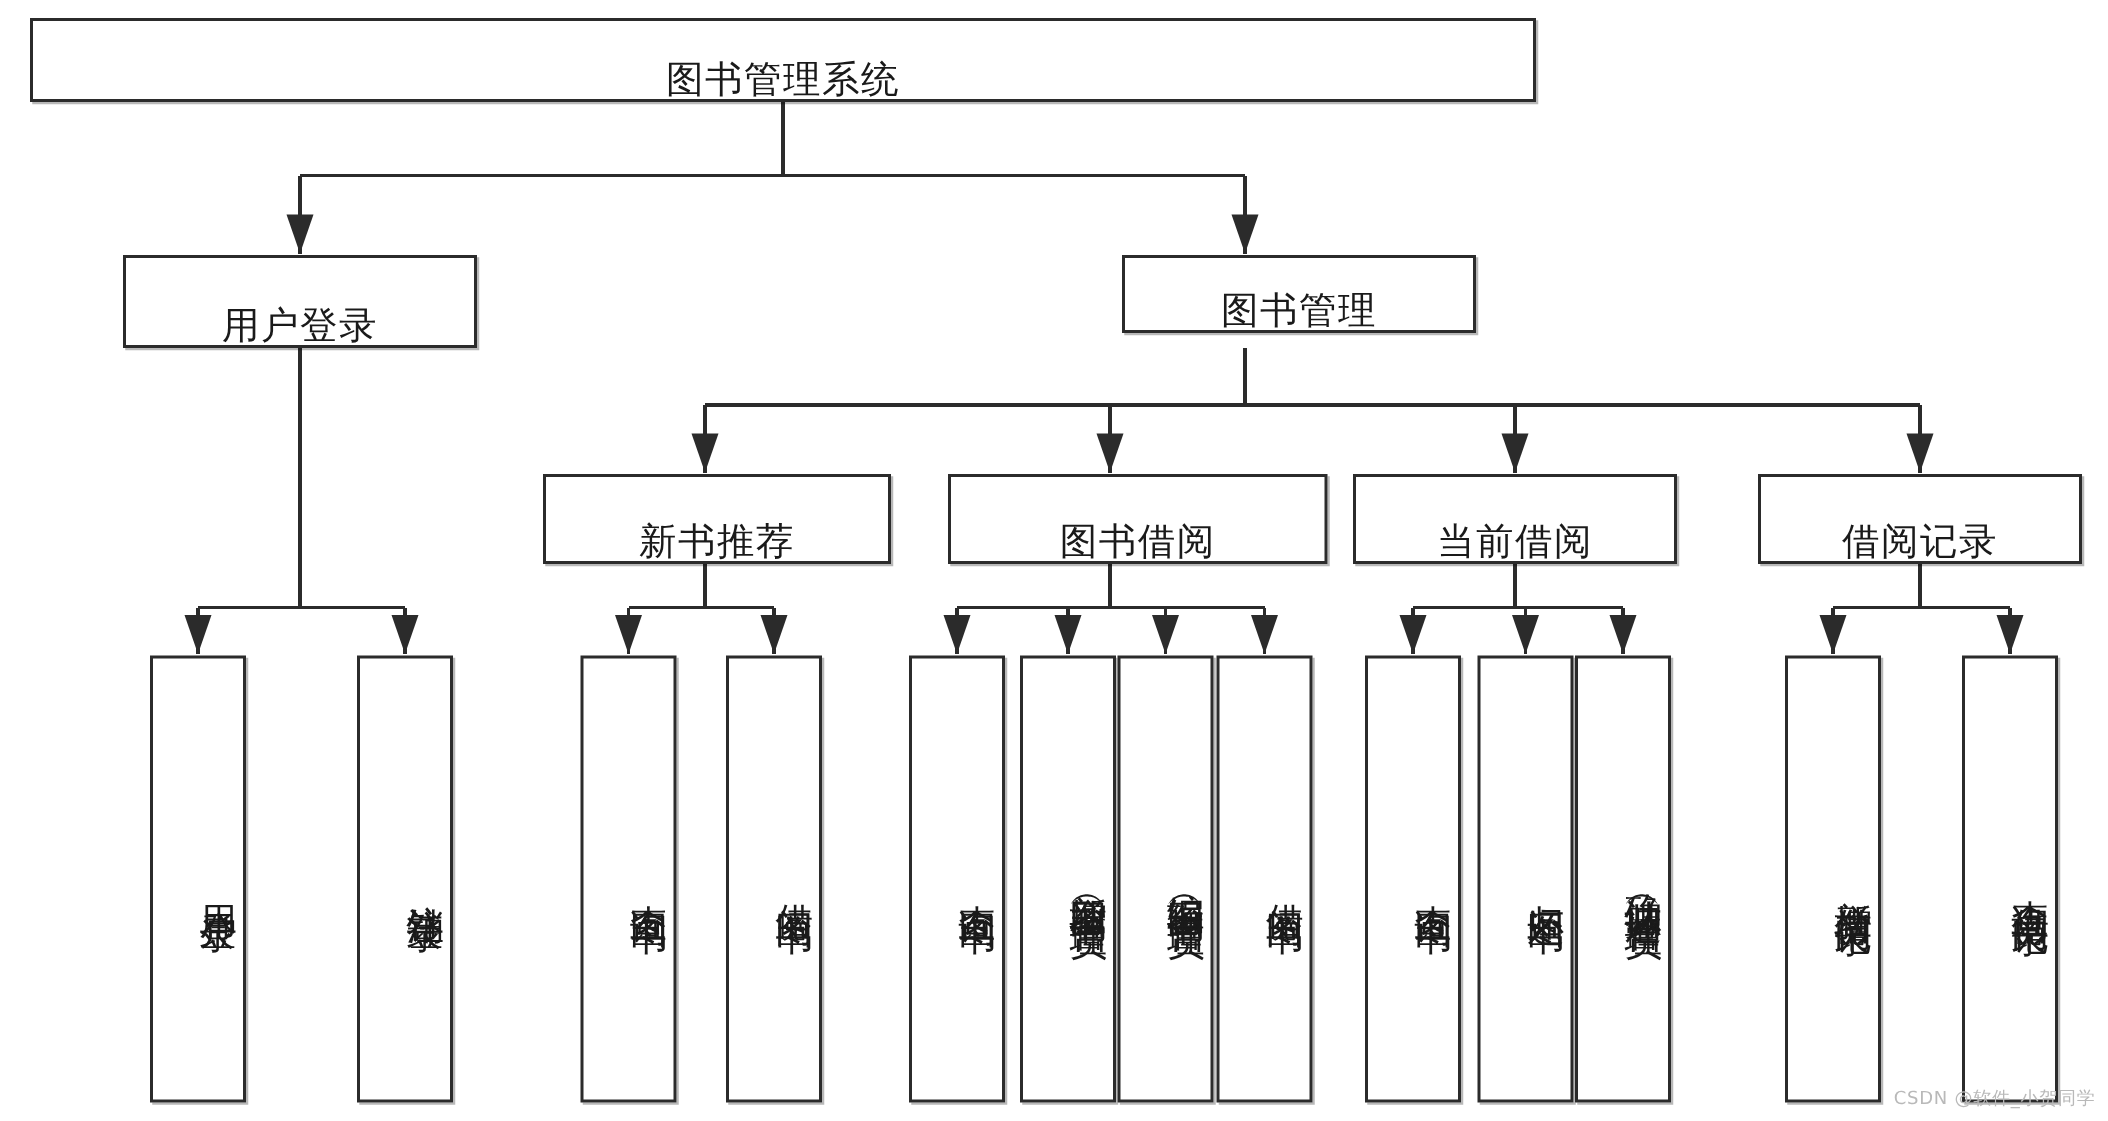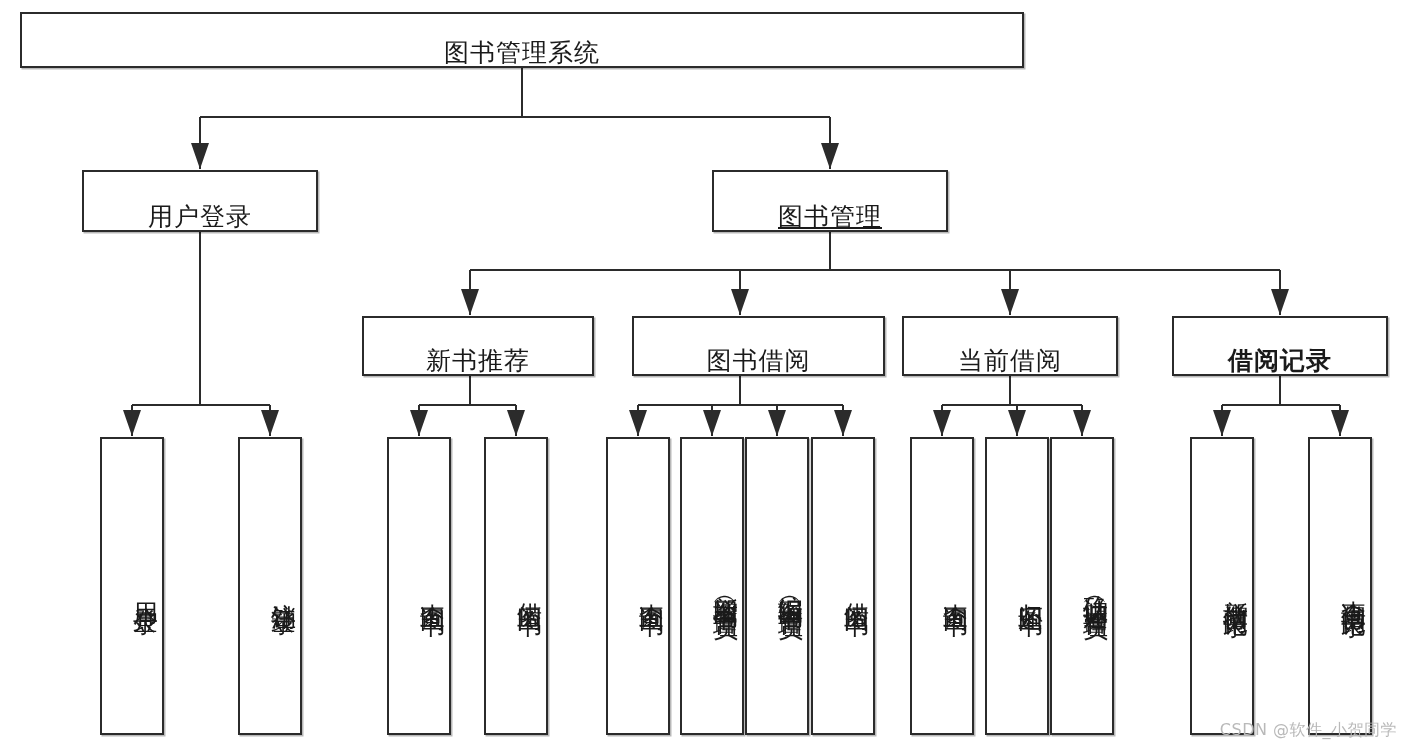--- a/index.html
+++ b/index.html
@@ -54,21 +54,21 @@
   }
   .node.vert .vtext {
     writing-mode: vertical-rl;
     text-orientation: upright;
     white-space: nowrap;
   }
   #watermark {
     position: absolute;
     right: 8px;
     bottom: 6px;
-    font-size: 16px;
+    font-size: 12px;
     color: #b9b9b9;
     letter-spacing: 0.5px;
     white-space: nowrap;
     user-select: none;
   }
 </style>
 </head>
 <body>
 
 <div id="diagram-root">
@@ -128,33 +128,33 @@
       <path d="M 1331 410 L 1349 410 L 1340 436 Z" fill="#2b2b2b"></path>
     </svg>
 
   <div id="nodes-layer">
       <div class="node horiz" style="left: 20px; top: 12px; width: 1004px; height: 56px;">
         <span class="htext">图书管理系统</span>
       </div>
       <div class="node horiz" style="left: 82px; top: 170px; width: 236px; height: 62px;">
         <span class="htext">用户登录</span>
       </div>
-      <div class="node horiz" style="left: 712px; top: 170px; width: 236px; height: 62px; text-decoration: underline;">
+      <div class="node horiz" style="left: 748px; top: 170px; width: 236px; height: 52px;">
         <span class="htext">图书管理</span>
       </div>
       <div class="node horiz" style="left: 362px; top: 316px; width: 232px; height: 60px;">
         <span class="htext">新书推荐</span>
       </div>
       <div class="node horiz" style="left: 632px; top: 316px; width: 253px; height: 60px;">
         <span class="htext">图书借阅</span>
       </div>
       <div class="node horiz" style="left: 902px; top: 316px; width: 216px; height: 60px;">
         <span class="htext">当前借阅</span>
       </div>
-      <div class="node horiz" style="left: 1172px; top: 316px; width: 216px; height: 60px; font-weight: bold;">
+      <div class="node horiz" style="left: 1172px; top: 316px; width: 216px; height: 60px;">
         <span class="htext">借阅记录</span>
       </div>
       <div class="node vert" style="left: 100px; top: 437px; width: 64px; height: 298px;">
         <span class="vtext">用户登录</span>
       </div>
       <div class="node vert" style="left: 238px; top: 437px; width: 64px; height: 298px;">
         <span class="vtext">注销登录</span>
       </div>
       <div class="node vert" style="left: 387px; top: 437px; width: 64px; height: 298px;">
         <span class="vtext">查询图书</span>

